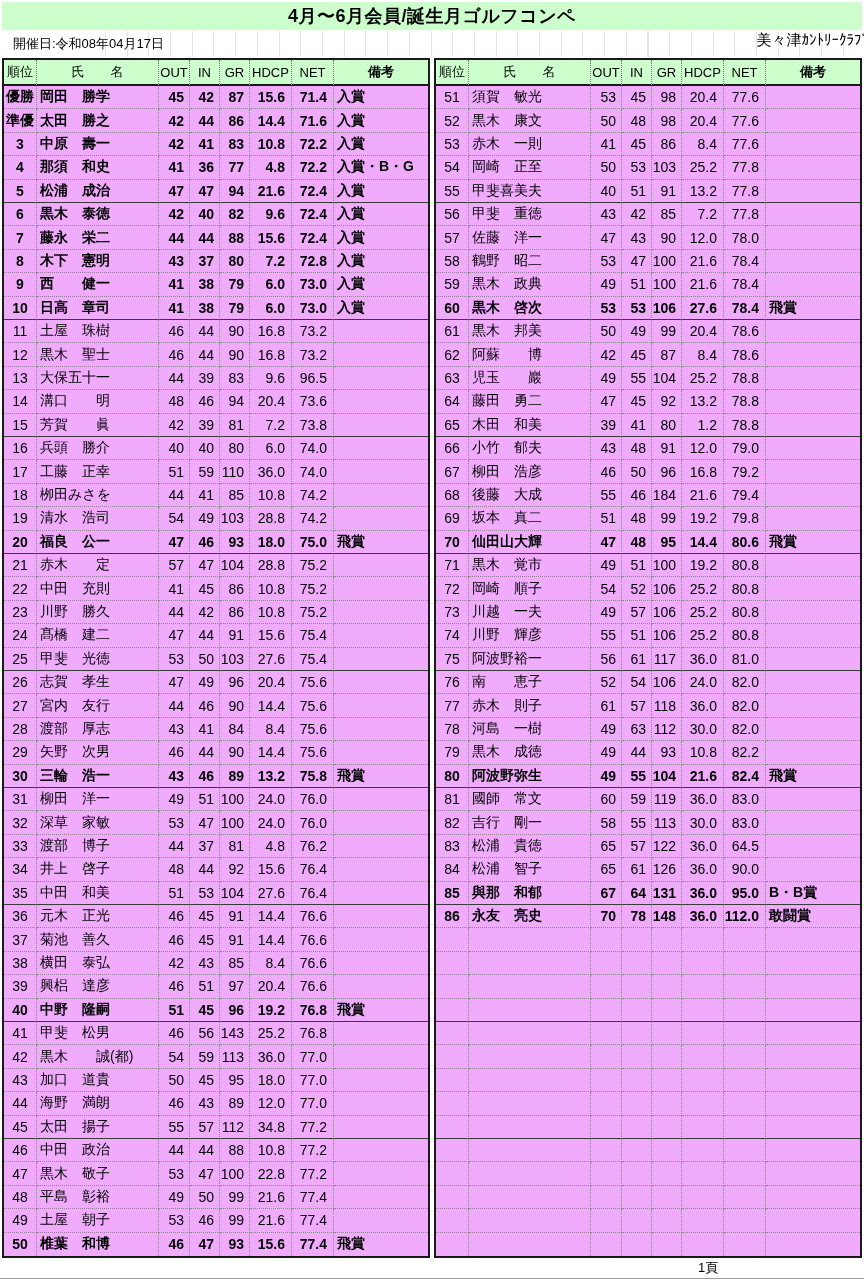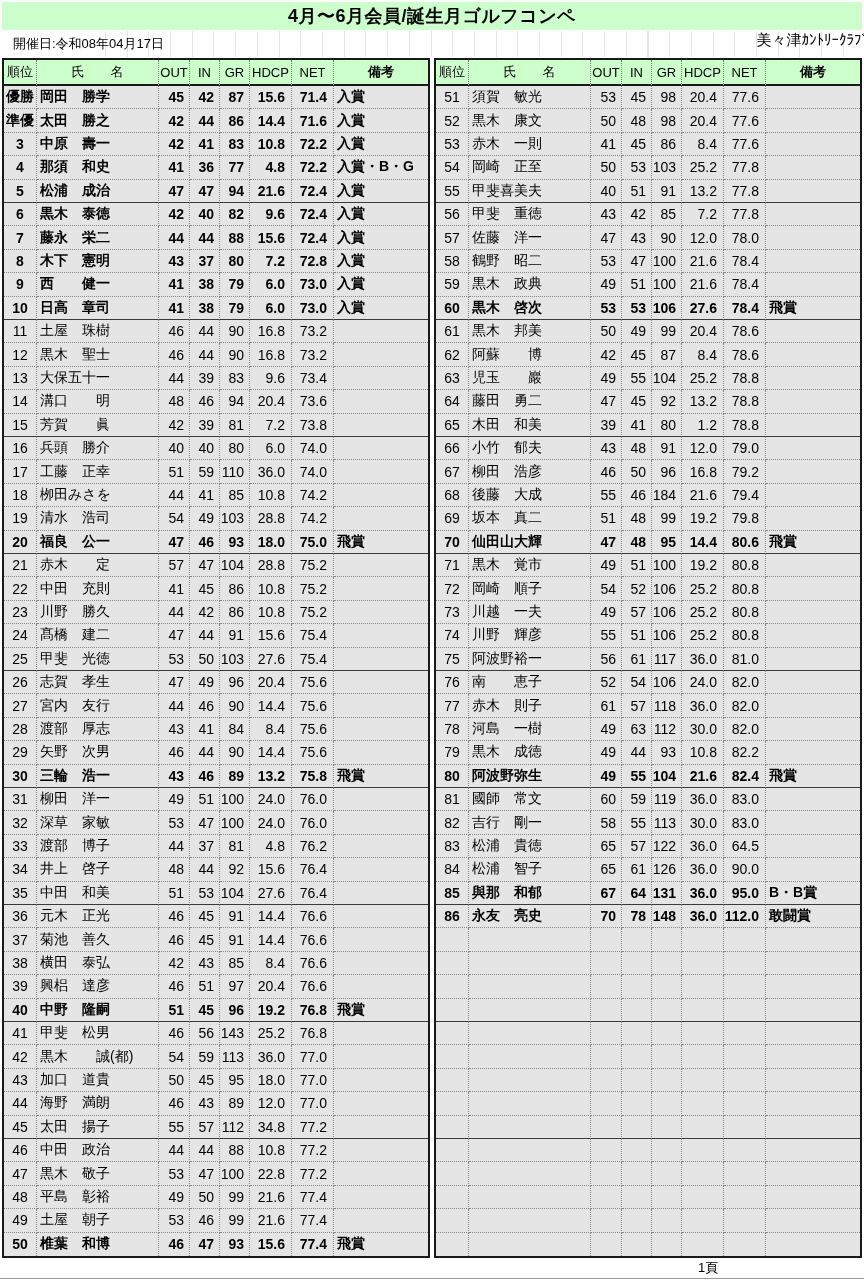--- a/index.html
+++ b/index.html
@@ -29,21 +29,21 @@
     position:absolute;right:4px;top:0;height:20px;display:flex;align-items:center;
     font-size:15px;
   }
   .gtable{
     position:absolute;top:58px;width:428px;height:1200px;
     display:grid;
     grid-template-columns:33px 122px 31px 30px 30px 42px 42px 1fr;
     grid-template-rows:26px repeat(50,1fr);
     border:2px solid #1a1a1a;
     box-sizing:border-box;
-    background:#e5e5e5;
+    background:#f0abfc;
   }
   .gtable.left{left:2px;}
   .gtable.right{left:434px;}
   .gtable .c{
     display:flex;align-items:center;overflow:hidden;white-space:nowrap;
     border-right:1px dotted #888;border-bottom:1px dotted #888;
     font-size:14px;box-sizing:border-box;
   }
   .gtable .c.lastcol{border-right:none;}
   .gtable .c.lastrow{border-bottom:none;}
@@ -98,21 +98,21 @@
     <div style="display: contents;"><div class="c rank rowbold">3</div><div class="c name rowbold">中原　壽一</div><div class="c num rowbold">42</div><div class="c num rowbold">41</div><div class="c num rowbold">83</div><div class="c hnum rowbold">10.8</div><div class="c hnum rowbold">72.2</div><div class="c remark lastcol rowbold">入賞</div></div>
     <div style="display: contents;"><div class="c rank rowbold">4</div><div class="c name rowbold">那須　和史</div><div class="c num rowbold">41</div><div class="c num rowbold">36</div><div class="c num rowbold">77</div><div class="c hnum rowbold">4.8</div><div class="c hnum rowbold">72.2</div><div class="c remark lastcol rowbold">入賞・B・G</div></div>
     <div style="display: contents;"><div class="c rank r5 rowbold">5</div><div class="c name r5 rowbold">松浦　成治</div><div class="c num r5 rowbold">47</div><div class="c num r5 rowbold">47</div><div class="c num r5 rowbold">94</div><div class="c hnum r5 rowbold">21.6</div><div class="c hnum r5 rowbold">72.4</div><div class="c remark lastcol r5 rowbold">入賞</div></div>
     <div style="display: contents;"><div class="c rank rowbold">6</div><div class="c name rowbold">黒木　泰徳</div><div class="c num rowbold">42</div><div class="c num rowbold">40</div><div class="c num rowbold">82</div><div class="c hnum rowbold">9.6</div><div class="c hnum rowbold">72.4</div><div class="c remark lastcol rowbold">入賞</div></div>
     <div style="display: contents;"><div class="c rank rowbold">7</div><div class="c name rowbold">藤永　栄二</div><div class="c num rowbold">44</div><div class="c num rowbold">44</div><div class="c num rowbold">88</div><div class="c hnum rowbold">15.6</div><div class="c hnum rowbold">72.4</div><div class="c remark lastcol rowbold">入賞</div></div>
     <div style="display: contents;"><div class="c rank rowbold">8</div><div class="c name rowbold">木下　憲明</div><div class="c num rowbold">43</div><div class="c num rowbold">37</div><div class="c num rowbold">80</div><div class="c hnum rowbold">7.2</div><div class="c hnum rowbold">72.8</div><div class="c remark lastcol rowbold">入賞</div></div>
     <div style="display: contents;"><div class="c rank rowbold">9</div><div class="c name rowbold">西　　健一</div><div class="c num rowbold">41</div><div class="c num rowbold">38</div><div class="c num rowbold">79</div><div class="c hnum rowbold">6.0</div><div class="c hnum rowbold">73.0</div><div class="c remark lastcol rowbold">入賞</div></div>
     <div style="display: contents;"><div class="c rank r5 rowbold">10</div><div class="c name r5 rowbold">日高　章司</div><div class="c num r5 rowbold">41</div><div class="c num r5 rowbold">38</div><div class="c num r5 rowbold">79</div><div class="c hnum r5 rowbold">6.0</div><div class="c hnum r5 rowbold">73.0</div><div class="c remark lastcol r5 rowbold">入賞</div></div>
     <div style="display: contents;"><div class="c rank">11</div><div class="c name">土屋　珠樹</div><div class="c num">46</div><div class="c num">44</div><div class="c num">90</div><div class="c hnum">16.8</div><div class="c hnum">73.2</div><div class="c remark lastcol"></div></div>
     <div style="display: contents;"><div class="c rank">12</div><div class="c name">黒木　聖士</div><div class="c num">46</div><div class="c num">44</div><div class="c num">90</div><div class="c hnum">16.8</div><div class="c hnum">73.2</div><div class="c remark lastcol"></div></div>
-    <div style="display: contents;"><div class="c rank">13</div><div class="c name">大保五十一</div><div class="c num">44</div><div class="c num">39</div><div class="c num">83</div><div class="c hnum">9.6</div><div class="c hnum">73.4</div><div class="c remark lastcol"></div></div>
+    <div style="display: contents;"><div class="c rank">13</div><div class="c name">大保五十一</div><div class="c num">44</div><div class="c num">39</div><div class="c num">83</div><div class="c hnum">9.6</div><div class="c hnum">96.5</div><div class="c remark lastcol"></div></div>
     <div style="display: contents;"><div class="c rank">14</div><div class="c name">溝口　　明</div><div class="c num">48</div><div class="c num">46</div><div class="c num">94</div><div class="c hnum">20.4</div><div class="c hnum">73.6</div><div class="c remark lastcol"></div></div>
     <div style="display: contents;"><div class="c rank r5">15</div><div class="c name r5">芳賀　　眞</div><div class="c num r5">42</div><div class="c num r5">39</div><div class="c num r5">81</div><div class="c hnum r5">7.2</div><div class="c hnum r5">73.8</div><div class="c remark lastcol r5"></div></div>
     <div style="display: contents;"><div class="c rank">16</div><div class="c name">兵頭　勝介</div><div class="c num">40</div><div class="c num">40</div><div class="c num">80</div><div class="c hnum">6.0</div><div class="c hnum">74.0</div><div class="c remark lastcol"></div></div>
     <div style="display: contents;"><div class="c rank">17</div><div class="c name">工藤　正幸</div><div class="c num">51</div><div class="c num">59</div><div class="c num">110</div><div class="c hnum">36.0</div><div class="c hnum">74.0</div><div class="c remark lastcol"></div></div>
     <div style="display: contents;"><div class="c rank">18</div><div class="c name">栁田みさを</div><div class="c num">44</div><div class="c num">41</div><div class="c num">85</div><div class="c hnum">10.8</div><div class="c hnum">74.2</div><div class="c remark lastcol"></div></div>
     <div style="display: contents;"><div class="c rank">19</div><div class="c name">清水　浩司</div><div class="c num">54</div><div class="c num">49</div><div class="c num">103</div><div class="c hnum">28.8</div><div class="c hnum">74.2</div><div class="c remark lastcol"></div></div>
     <div style="display: contents;"><div class="c rank r5 rowbold">20</div><div class="c name r5 rowbold">福良　公一</div><div class="c num r5 rowbold">47</div><div class="c num r5 rowbold">46</div><div class="c num r5 rowbold">93</div><div class="c hnum r5 rowbold">18.0</div><div class="c hnum r5 rowbold">75.0</div><div class="c remark lastcol r5 rowbold">飛賞</div></div>
     <div style="display: contents;"><div class="c rank">21</div><div class="c name">赤木　　定</div><div class="c num">57</div><div class="c num">47</div><div class="c num">104</div><div class="c hnum">28.8</div><div class="c hnum">75.2</div><div class="c remark lastcol"></div></div>
     <div style="display: contents;"><div class="c rank">22</div><div class="c name">中田　充則</div><div class="c num">41</div><div class="c num">45</div><div class="c num">86</div><div class="c hnum">10.8</div><div class="c hnum">75.2</div><div class="c remark lastcol"></div></div>
     <div style="display: contents;"><div class="c rank">23</div><div class="c name">川野　勝久</div><div class="c num">44</div><div class="c num">42</div><div class="c num">86</div><div class="c hnum">10.8</div><div class="c hnum">75.2</div><div class="c remark lastcol"></div></div>

